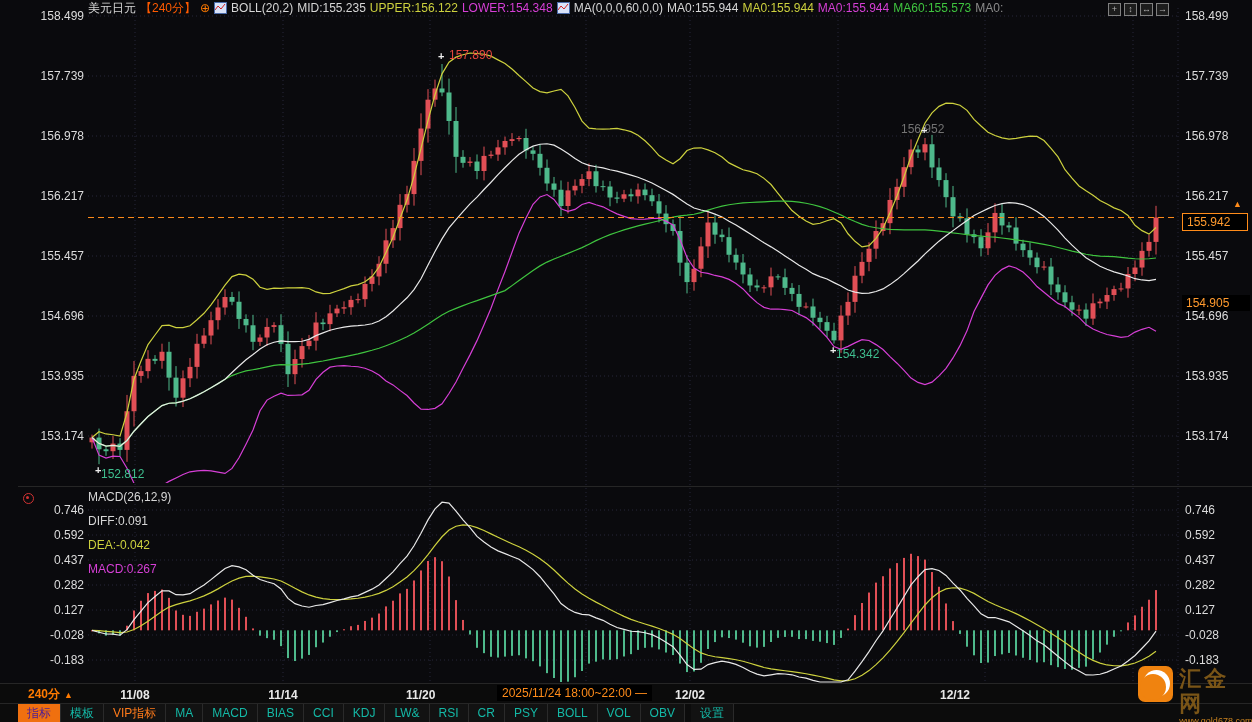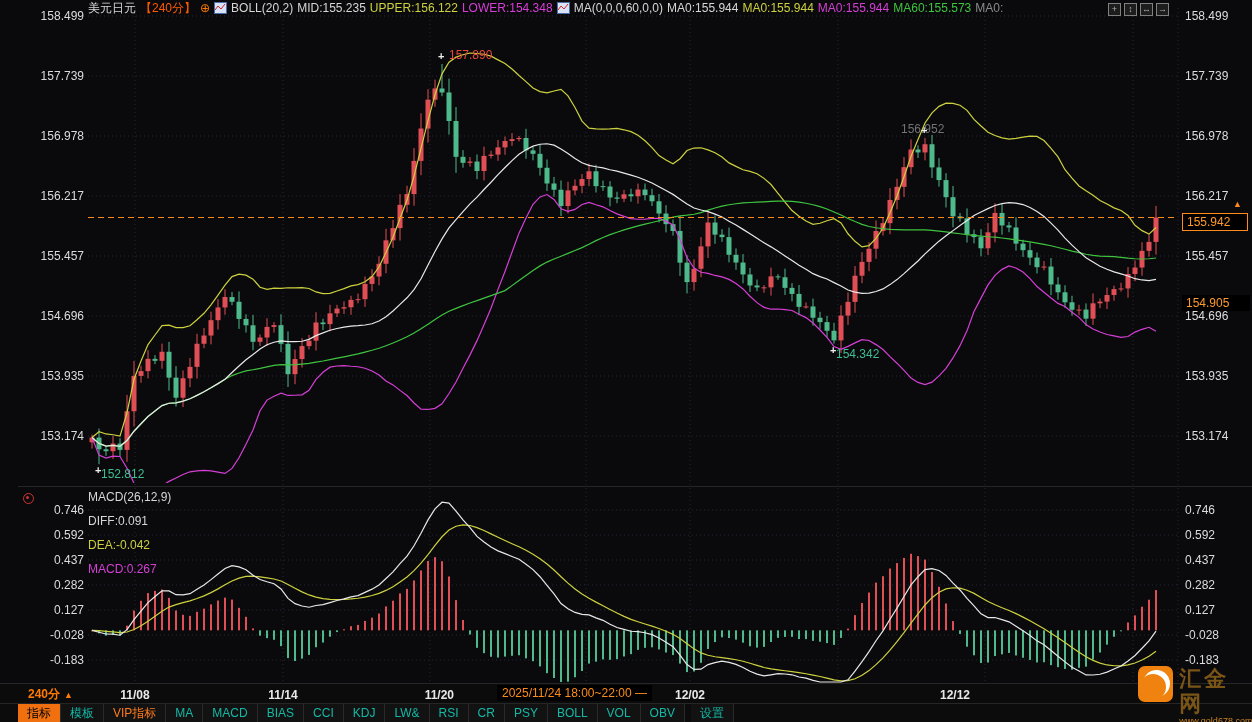--- a/index.html
+++ b/index.html
@@ -60,21 +60,21 @@
   #period-label{position:absolute;left:28px;top:686px;color:#ff7a00;font-weight:bold;
           font-size:12px;z-index:6;line-height:16px;}
   #period-label .arr{font-size:9px;margin-left:4px;}
   #date-selected{position:absolute;top:685px;background:#000;color:#ff8c1a;font-size:12px;
           line-height:16px;padding:0 5px;z-index:6;white-space:nowrap;}
 
   
   .tbar{position:absolute;left:18px;top:704px;height:18px;display:flex;z-index:8;font-size:12px;}
   .tbtn{padding:0 9px;line-height:18px;color:#14b8a6;background:#121212;
         border-right:1px solid #2a2a2a;white-space:nowrap;cursor:default;}
-  .tbtn.active{background:#f0700f;color:#000000;}
+  .tbtn.active{background:#f0700f;color:#4c1d95;}
   .tbtn.vip{color:#ff7a1a;}
   .tbtn.settings{margin-left:6px;}
 
   
   .logo{position:absolute;left:1138px;top:666px;display:flex;gap:6px;z-index:9;align-items:flex-start;}
   .logo-box{width:36px;height:36px;border-radius:7px;background:#f0830f;position:relative;overflow:hidden;}
   .logo-box::before{content:"";position:absolute;left:5px;top:4px;width:27px;height:27px;border-radius:50%;background:#fff;}
   .logo-box::after{content:"";position:absolute;left:2px;top:8px;width:26px;height:26px;border-radius:50%;background:#f0830f;}
   .logo-text .cn{font-size:22px;font-weight:bold;color:#7a5517;letter-spacing:3px;line-height:25px;}
   .logo-text .url{font-size:9px;color:#c9821f;line-height:10px;}
@@ -653,21 +653,21 @@
       <div class="axlabel" style="left: 30px; top: 577px; width: 54px; text-align: right;">0.282</div>
       <div class="axlabel" style="left: 1185px; top: 577px; width: 62px;">0.282</div>
       <div class="axlabel" style="left: 30px; top: 602px; width: 54px; text-align: right;">0.127</div>
       <div class="axlabel" style="left: 1185px; top: 602px; width: 62px;">0.127</div>
       <div class="axlabel" style="left: 30px; top: 627px; width: 54px; text-align: right;">-0.028</div>
       <div class="axlabel" style="left: 1185px; top: 627px; width: 62px;">-0.028</div>
       <div class="axlabel" style="left: 30px; top: 652px; width: 54px; text-align: right;">-0.183</div>
       <div class="axlabel" style="left: 1185px; top: 652px; width: 62px;">-0.183</div>
       <div class="dtick" style="left: 111px; top: 687px; width: 48px; text-align: center;">11/08</div>
       <div class="dtick" style="left: 259px; top: 687px; width: 48px; text-align: center;">11/14</div>
-      <div class="dtick" style="left: 406px; top: 687px; width: 48px; text-align: right;">11/20</div>
+      <div class="dtick" style="left: 406px; top: 687px; width: 48px; text-align: left;">11/20</div>
       <div class="dtick" style="left: 666px; top: 687px; width: 48px; text-align: center;">12/02</div>
       <div class="dtick" style="left: 814px; top: 726px; width: 48px; text-align: center;">12/06</div>
       <div class="dtick" style="left: 931px; top: 687px; width: 48px; text-align: center;">12/12</div>
       <div class="cross" style="left: 438px; top: 50.9968px;">+</div>
       <div class="ann" style="left: 449px; top: 47.9968px; color: rgb(232, 72, 63);">157.890</div>
       <div class="cross" style="left: 921px; top: 124.923px;">+</div>
       <div class="ann" style="left: 901px; top: 121.923px; color: #737373;">156.952</div>
       <div class="cross" style="left: 95px; top: 465.207px;">+</div>
       <div class="ann" style="left: 101px; top: 467.207px; color: rgb(63, 191, 143);">152.812</div>
       <div class="cross" style="left: 830px; top: 344.624px;">+</div>

